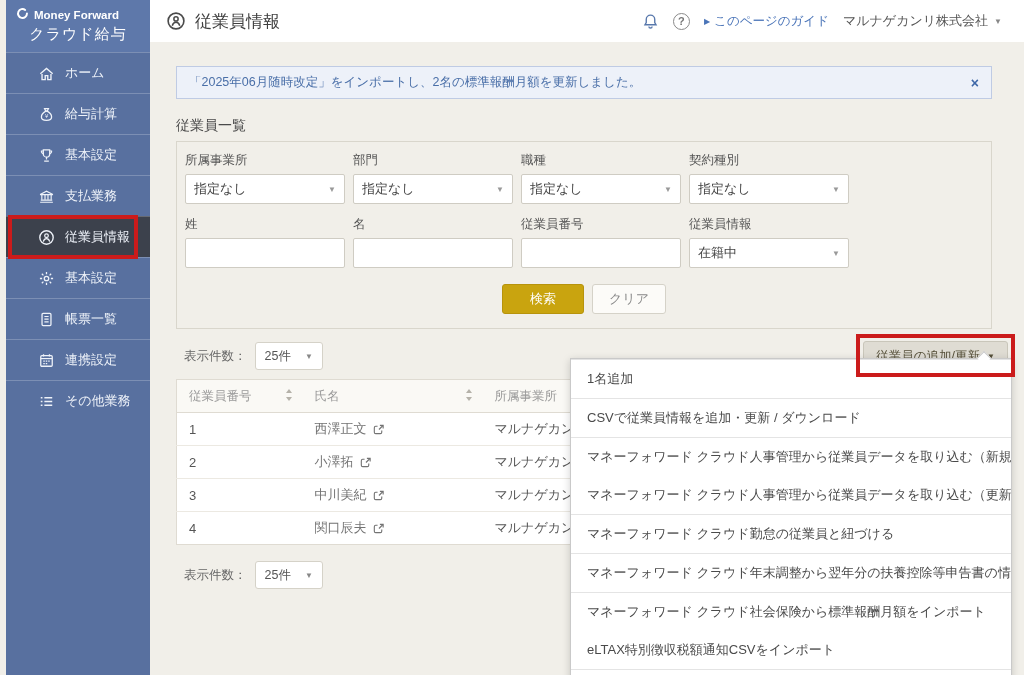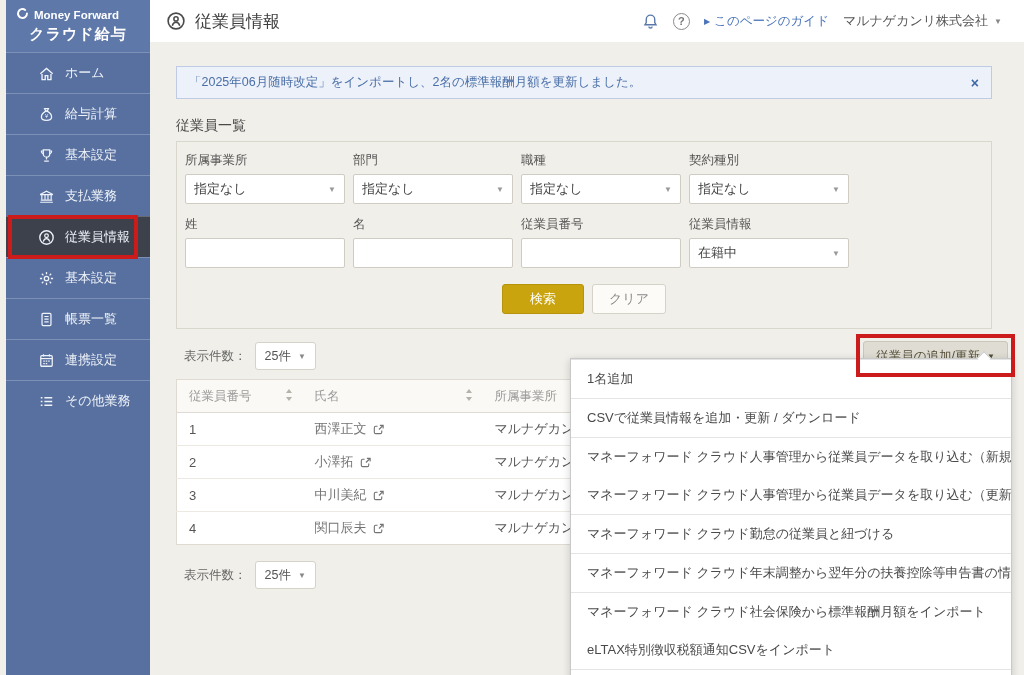--- a/index.html
+++ b/index.html
@@ -6,21 +6,21 @@
   html,body { width:1024px; height:675px; }
   body {
     position: relative; overflow: hidden;
     font-family: "Liberation Sans", "DejaVu Sans", sans-serif;
     background: #F1EFE9; color:#444;
   }
   
   .sidebar { position:absolute; left:6px; top:0; width:144px; height:675px; background:#58709F; z-index:5; }
   .logo-block { background:#5E78AA; padding:7px 10px 8px; }
   .logo-row { display:flex; align-items:center; gap:5px; color:#fff; font-size:11.5px; font-weight:bold; }
-  .product-name { color:#fff; font-size:15px; font-weight:bold; text-align:center; margin-top:3px; letter-spacing:1px; }
+  .product-name { color:#fff; font-size:15px; font-weight:normal; text-align:center; margin-top:3px; letter-spacing:1px; }
   .side-item { position:relative; display:flex; align-items:center; gap:10px; height:41px; padding-left:32px;
     color:#EEF2F9; font-size:13px; border-top:1px solid rgba(255,255,255,0.22); cursor:pointer; }
   .side-item.active { background:#3C414C; }
   .side-icon { width:17px; height:17px; flex:0 0 17px; display:flex; align-items:center; }
   .side-icon svg { width:17px; height:17px; }
   .red-frame-side { position:absolute; left:2px; right:12px; top:-2px; bottom:-2px;
     border:4px solid #CB1B1B; pointer-events:none; z-index:6; }
   
   .main { position:absolute; left:144px; top:0; right:0; height:675px; }
   .topbar { height:42px; background:#fff; display:flex; align-items:center; padding:0 22px; gap:9px; }
@@ -51,21 +51,21 @@
     font-size:13px; color:#444; padding:0 8px; }
   .btn-row { display:flex; justify-content:center; gap:8px; margin-top:16px; }
   .btn-search { background:#C9A40F; border:1px solid #B7930C; color:#fff; font-size:13px;
     width:82px; height:30px; border-radius:3px; cursor:pointer; }
   .btn-clear { background:#FCFBF8; border:1px solid #D5D2C8; color:#888; font-size:13px;
     width:74px; height:30px; border-radius:3px; cursor:pointer; }
   
   .toolbar { width:832px; display:flex; align-items:center; margin-top:12px; padding-left:8px; }
   .pagesize { display:flex; align-items:center; gap:8px; font-size:12.5px; color:#666; }
   .pagesize-select { background:#fff; border:1px solid #D5D2C8; border-radius:3px; height:28px;
-    padding:0 9px; display:flex; align-items:center; gap:7px; font-size:12.5px; color:#555; cursor:pointer; }
+    padding:0 9px; display:flex; align-items:center; gap:14px; font-size:12.5px; color:#555; cursor:pointer; }
   .add-btn-wrap { margin-left:auto; position:relative; margin-right:0px; }
   .btn-add { background:#DFDCD3; border:1px solid #C9C6BA; color:#56503A; font-size:12.5px;
     height:30px; padding:0 12px; border-radius:3px; display:flex; align-items:center; gap:7px; cursor:pointer; }
   .red-frame-btn { position:absolute; left:-7px; right:-7px; top:-7px; bottom:-6px;
     border:4px solid #CB1B1B; pointer-events:none; z-index:30; }
   .emp-table { margin-top:8px; width:832px; border-collapse:collapse; background:#fff; border:1px solid #DFDBD2; }
   .emp-table th { height:33px; background:#FAF9F5; font-weight:normal; font-size:12.5px; color:#999;
     text-align:left; padding:0 10px 0 12px; border-bottom:1px solid #DFDBD2; }
   .th-inner { display:flex; align-items:center; justify-content:space-between; }
   .emp-table td { height:33px; font-size:13px; color:#555; padding-left:12px; border-top:1px solid #ECE9E2; }

